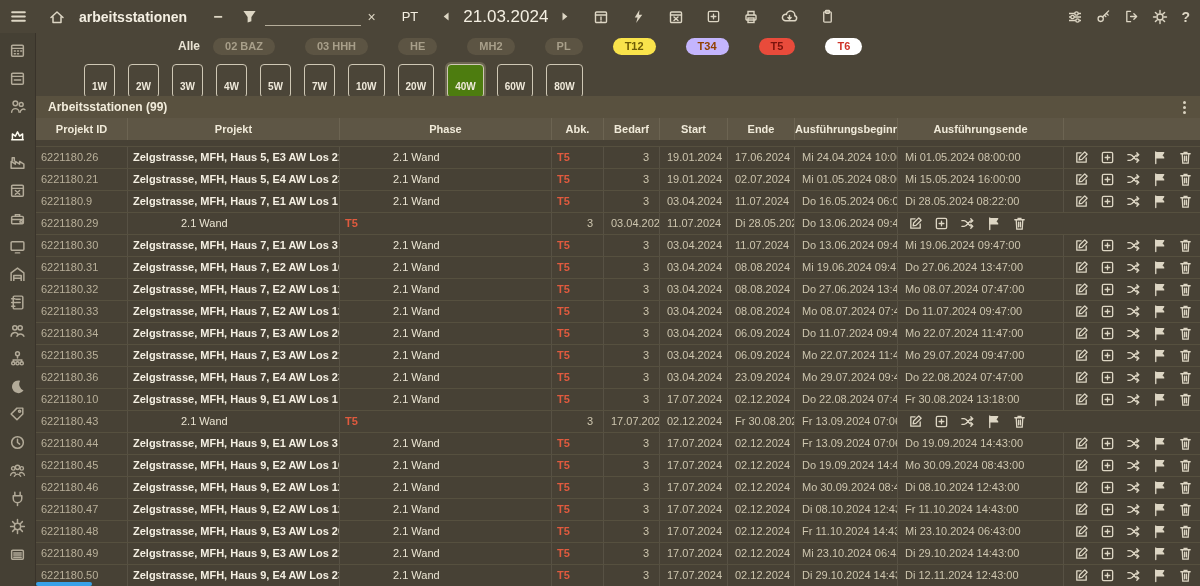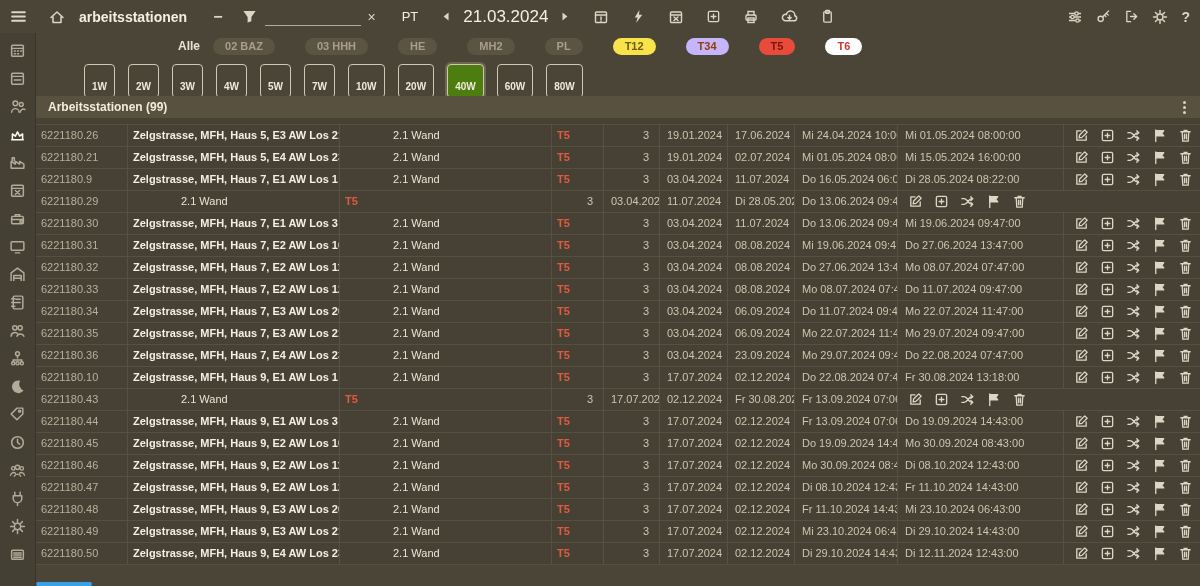--- a/index.html
+++ b/index.html
@@ -522,20 +522,32 @@
 
 <div class="table">
   <div class="tband">
     <span>Arbeitsstationen (99)</span>
     <span class="kebab">
         <i></i>
         <i></i>
         <i></i>
       </span>
   </div>
+  <div class="grid thead" id="thead">
+      <div class="hc">Projekt ID</div>
+      <div class="hc">Projekt</div>
+      <div class="hc">Phase</div>
+      <div class="hc">Abk.</div>
+      <div class="hc">Bedarf</div>
+      <div class="hc">Start</div>
+      <div class="hc">Ende</div>
+      <div class="hc">Ausführungsbeginn</div>
+      <div class="hc">Ausführungsende</div>
+      <div class="hc" style="border-right: none;"></div>
+    </div>
   <div class="tbody" id="tbody">
     <div class="sliver"></div>
 
   <div class="trow grid">
     <div class="c c-id">6221180.26</div>
     <div class="c c-proj">Zelgstrasse, MFH, Haus 5, E3 AW Los 21</div>
     <div class="c c-phase">2.1 Wand</div>
     <div class="c c-abk">T5</div>
     <div class="c c-bedarf">3</div>
     <div class="c c-start">19.01.2024</div>

